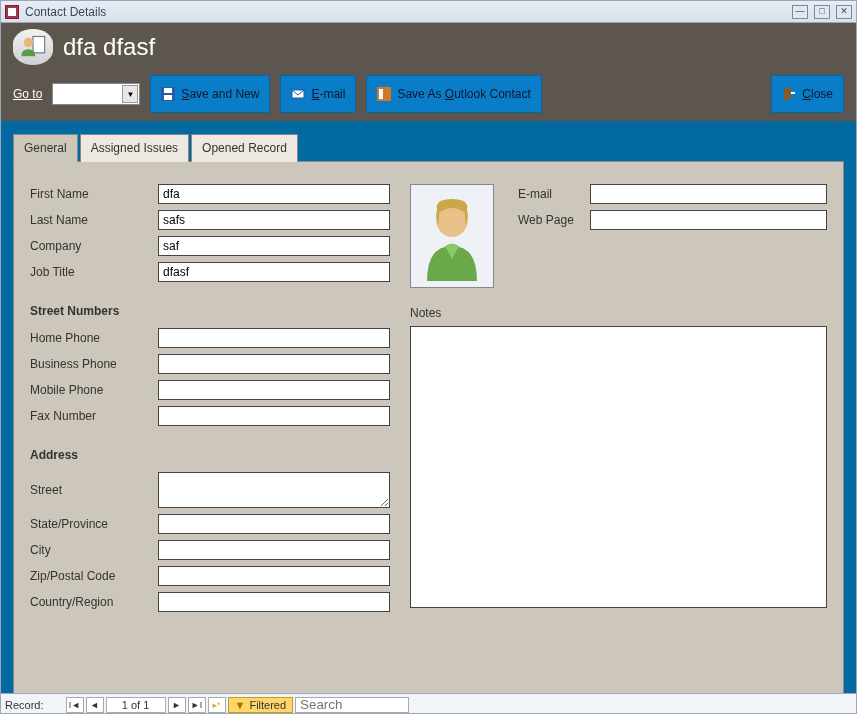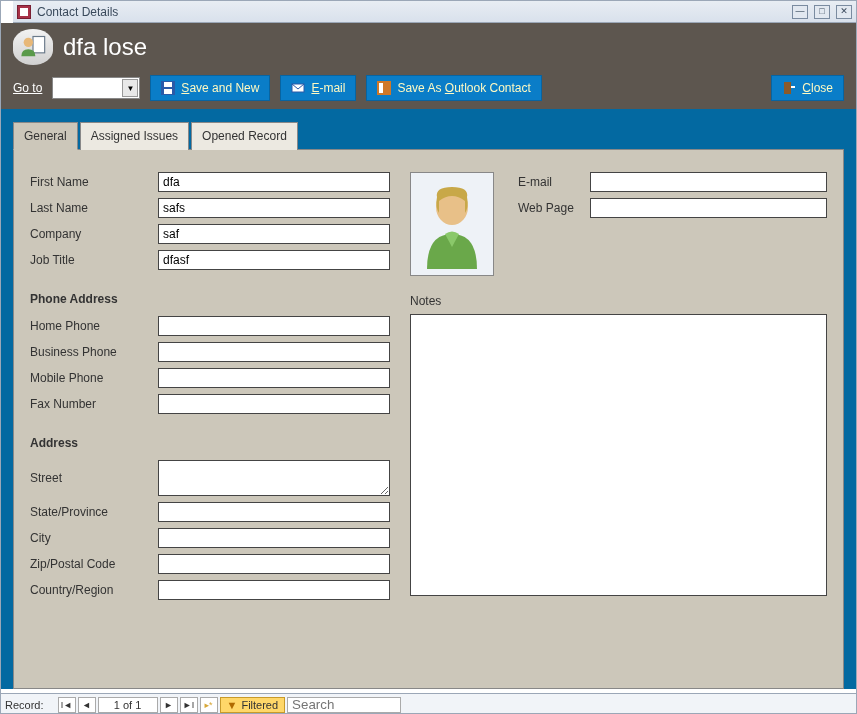--- a/index.html
+++ b/index.html
@@ -13,21 +13,20 @@
   border: 1px solid #9ba7b7;
 }
 .titlebar {
   height: 22px;
   background: linear-gradient(#e8edf3, #d9e1ec);
   border-bottom: 1px solid #9ba7b7;
   display: flex;
   align-items: center;
   padding: 0 4px;
   color: #3a4a5c;
-  margin-left: 12px;
 }
 .titlebar .app-icon {
   width: 14px; height: 14px;
   background: #a83248;
   border: 1px solid #7a1f33;
   margin-right: 6px;
   position: relative;
 }
 .titlebar .app-icon::after {
   content: "";
@@ -88,23 +87,23 @@
 }
 .goto-select .dd {
   width: 16px; height: 18px;
   background: #e8e8e8;
   border: 1px solid #999;
   display: flex; align-items: center; justify-content: center;
   font-size: 8px;
 }
 .btn {
   background: #0a7dc8;
-  color: #fef9c3;
+  color: #0f172a;
   border: 1px solid #0864a1;
-  height: 26px;
+  height: 38px;
   padding: 0 10px;
   display: flex;
   align-items: center;
   gap: 6px;
   cursor: pointer;
   font-size: 12px;
 }
 .btn .ico { width: 14px; height: 14px; display: flex; align-items: center; justify-content: center; }
 .btn .ul { text-decoration: underline; }
 .spacer { flex: 1; }
@@ -199,21 +198,21 @@
   height: 22px;
   border-top: 1px solid #9ba7b7;
   background: #f1f4f8;
   display: flex;
   align-items: center;
   padding: 0 4px;
   gap: 2px;
   font-size: 11px;
   color: #333;
 }
-.statusbar .lbl { margin-right: 12px; }
+.statusbar .lbl { margin-right: 20px; }
 .navbtn {
   width: 18px; height: 16px;
   border: 1px solid #aaa;
   background: #fff;
   display: flex; align-items: center; justify-content: center;
   font-size: 9px;
   cursor: pointer;
 }
 .recbox {
   width: 60px; height: 16px;
@@ -261,21 +260,21 @@
 
 <div class="header">
   <div class="header-top">
     <div class="contact-icon">
       <svg viewBox="0 0 24 24">
             <rect x="12" y="3" width="10" height="14" fill="#fff" stroke="#6a7a8a"></rect>
             <circle cx="8" cy="8" r="4" fill="#e8b878"></circle>
             <path d="M2 20 Q2 14 8 14 Q14 14 14 20 Z" fill="#5a9a4a"></path>
           </svg>
     </div>
-    <div class="header-title">dfa lose</div>
+    <div class="header-title">dfa dfasf</div>
   </div>
   <div class="toolbar">
     <span class="toolbar-label">Go to</span>
     <div class="goto-select">
       <div class="dd">▼</div>
     </div>
     <button class="btn">
       <span class="ico">
             <svg viewBox="0 0 14 14">
               <rect width="14" height="14" fill="#2a5aa8"></rect>
@@ -336,21 +335,21 @@
         </div>
         <div class="field-row">
           <div class="field-label">Company</div>
           <input class="field-input" value="saf" style="">
         </div>
         <div class="field-row">
           <div class="field-label">Job Title</div>
           <input class="field-input" value="dfasf" style="">
         </div>
 
-        <div class="section-head">Phone Address</div>
+        <div class="section-head">Street Numbers</div>
         <div class="field-row">
           <div class="field-label">Home Phone</div>
           <input class="field-input" value="" style="">
         </div>
         <div class="field-row">
           <div class="field-label">Business Phone</div>
           <input class="field-input" value="" style="">
         </div>
         <div class="field-row">
           <div class="field-label">Mobile Phone</div>

